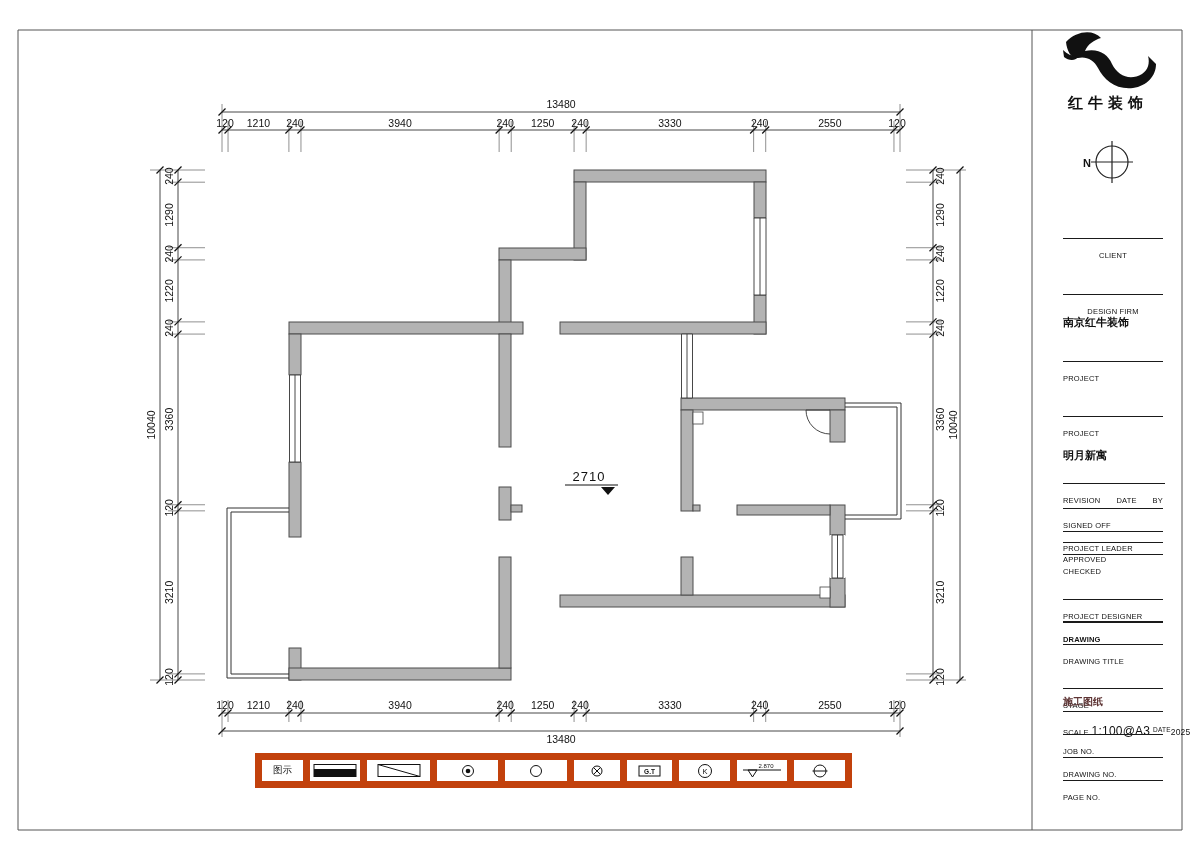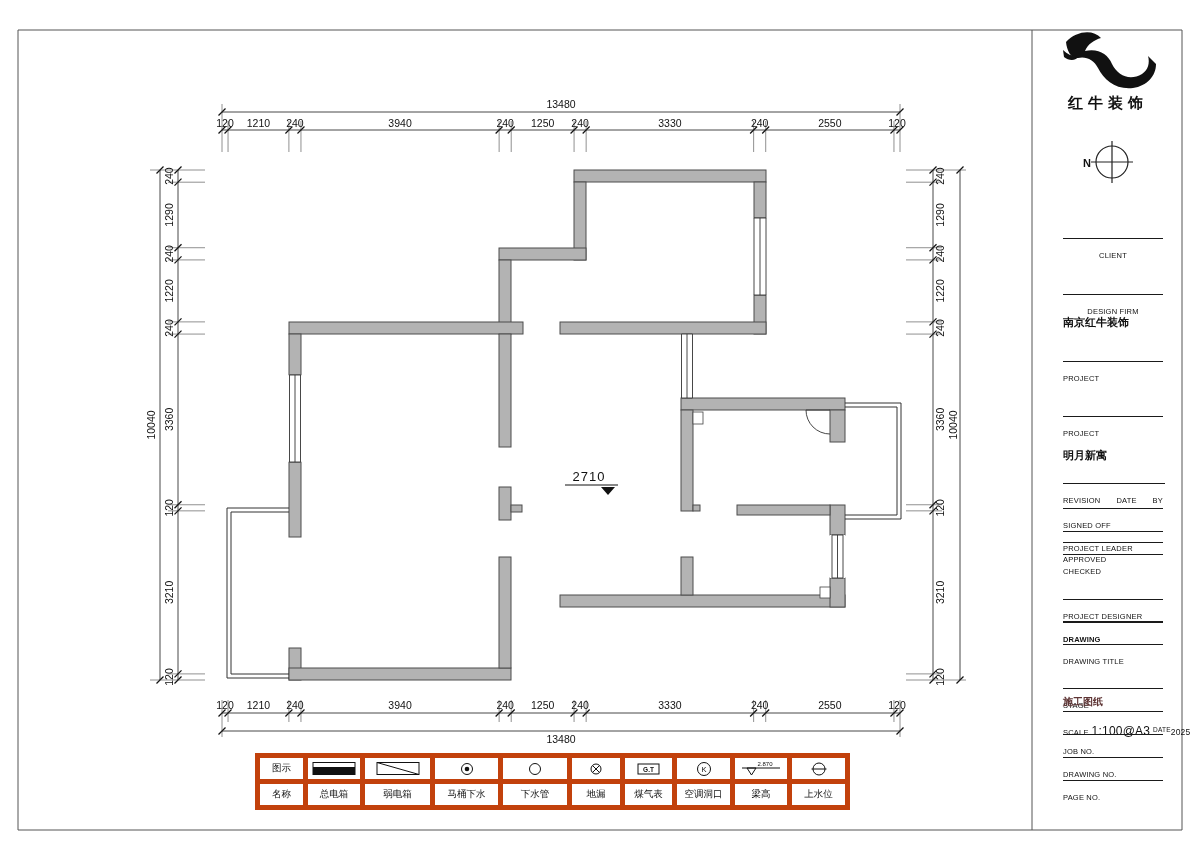--- a/index.html
+++ b/index.html
@@ -16,21 +16,21 @@
   .tbv{position:absolute;left:1063px;width:100px;
        font-weight:bold;font-size:11px;}
   .tbv.small{font-size:10px;}
   .stage-val{color:#5e3434;}
   .scale-row .val{font-size:12px;margin-left:3px;}
   .scale-row .sup{font-size:6.5px;position:relative;top:-3px;margin-left:3px;}
   .scale-row .yr{font-size:8.5px;}
   
   table.legend{position:absolute;left:255px;top:753px;border-collapse:collapse;
                table-layout:fixed;width:590px;}
-  table.legend td{border:5px solid #c2410c;height:21px;text-align:center;vertical-align:middle;
+  table.legend td{border:7px solid #c2410c;height:21px;text-align:center;vertical-align:middle;
                   font-size:9.5px;padding:0;overflow:hidden;}
   table.legend svg{display:block;margin:0 auto;}
 </style>
 </head>
 <body>
 
 <div class="page">
 
   <svg id="plan-svg" width="1200" height="856" viewBox="0 0 1200 856">
 
@@ -427,27 +427,15 @@
           <polygon points="8,9 17,9 12.5,16" fill="none" stroke="#111"></polygon>
         </svg>
       </td>
       <td>
         <svg width="20" height="16">
           <circle cx="10" cy="8" r="6" fill="none" stroke="#111"></circle>
           <line x1="2.5" y1="8" x2="17.5" y2="8" stroke="#111"></line>
         </svg>
       </td>
     </tr>
-    <tr>
-      <td>名称</td>
-      <td>总电箱</td>
-      <td>弱电箱</td>
-      <td>马桶下水</td>
-      <td>下水管</td>
-      <td>地漏</td>
-      <td>煤气表</td>
-      <td>空调洞口</td>
-      <td>梁高</td>
-      <td>上水位</td>
-    </tr>
   </tbody>
     </table>
 </div>
 
 </body></html>

